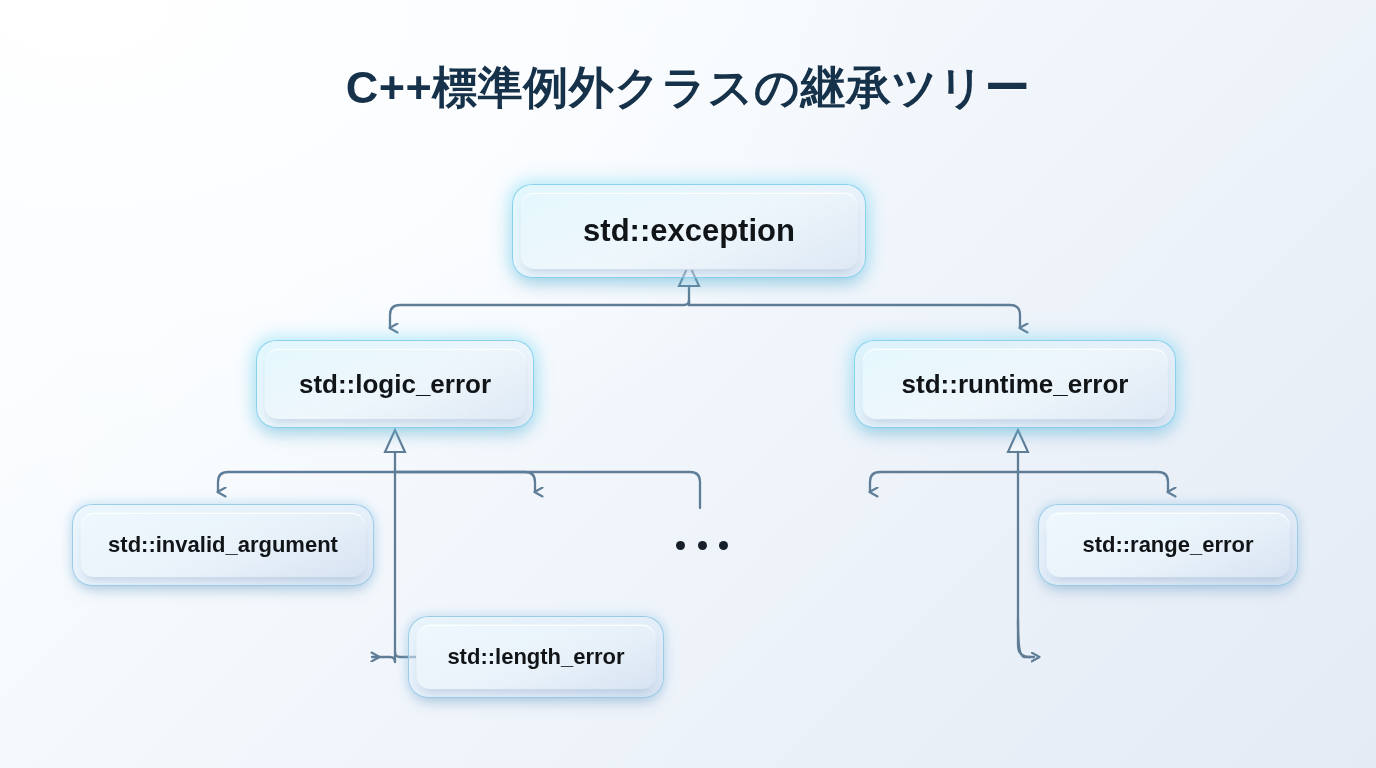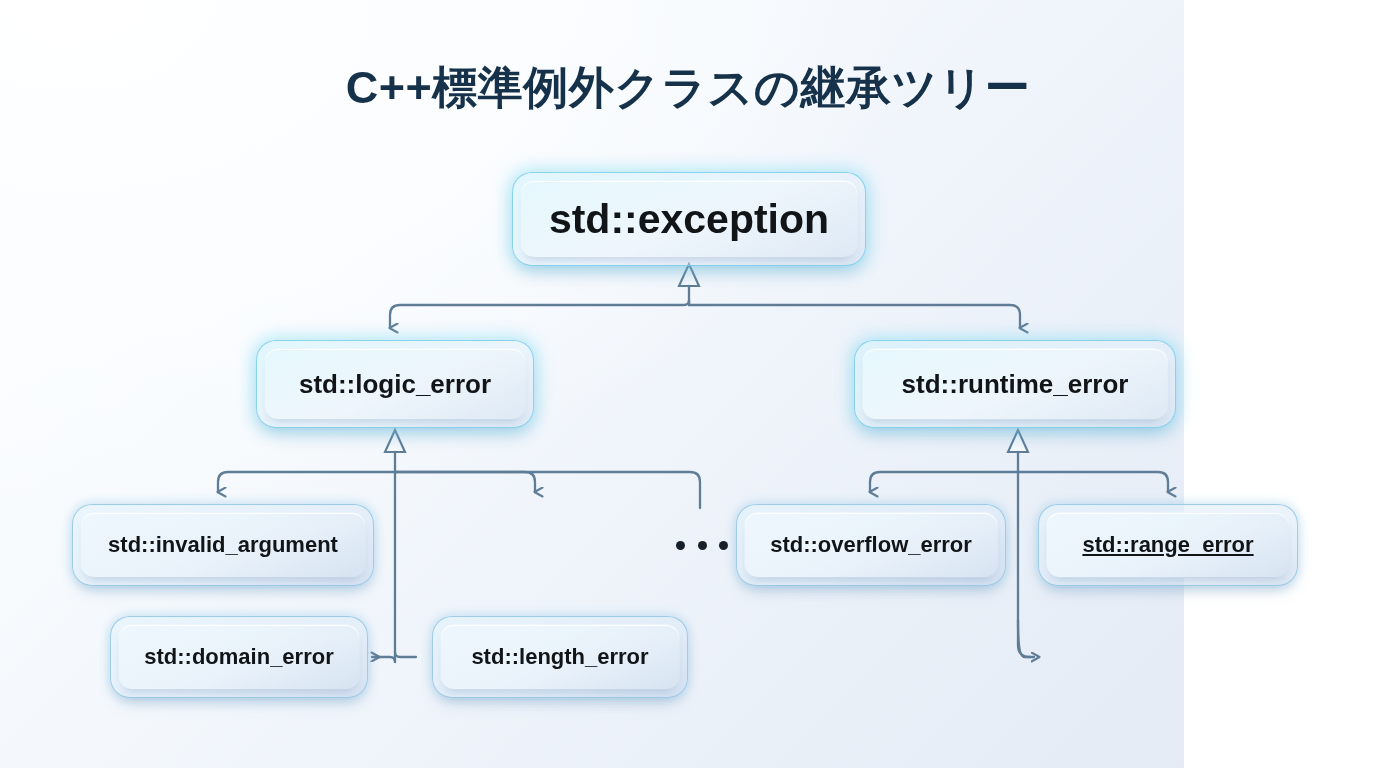--- a/index.html
+++ b/index.html
@@ -2,21 +2,21 @@
 <html><head>
 <meta charset="utf-8">
 <style>
   html,body{margin:0;padding:0;}
   body{
     width:1376px;height:768px;overflow:hidden;
     font-family:"Liberation Sans","DejaVu Sans",sans-serif;
     background:#ffffff;
   }
   #stage{
-    position:relative;width:1184px;height:768px;
+    position:relative;width:1376px;height:768px;
     background:
       radial-gradient(1200px 760px at 6% 0%, #ffffff 0%, #fbfdff 35%, rgba(255,255,255,0) 70%),
       linear-gradient(135deg,#ffffff 0%,#f7fbfe 28%,#eef3fa 62%,#e4ebf5 100%);
   }
   #wires{position:absolute;inset:0;width:1376px;height:768px;}
 
   .title{
     position:absolute;left:0;top:58px;width:1376px;
     text-align:center;
     font-size:45px;font-weight:bold;
@@ -56,31 +56,31 @@
     pointer-events:none;
   }
   
   .node.lvl3::before,.node.lvl4::before{
     border-color:rgba(150,200,228,.9);
     background:linear-gradient(160deg,rgba(226,243,252,.6) 0%,rgba(214,230,246,.5) 60%,rgba(196,214,236,.6) 100%);
     box-shadow:0 0 10px 2px rgba(140,195,230,.40),
                0 10px 16px -7px rgba(90,130,170,.35);
   }
 
-  #n-exception{left:520px;top:180px;width:338px;height:78px;font-size:41px;}
+  #n-exception{left:520px;top:192px;width:338px;height:78px;font-size:31px;}
   #n-logic{left:264px;top:348px;width:262px;height:72px;font-size:26px;text-align:center;}
   #n-runtime{left:862px;top:348px;width:306px;height:72px;font-size:26px;}
 
   #n-invalid{left:80px;top:512px;width:286px;height:66px;font-size:22px;}
   #n-outofrange{left:414px;top:512px;width:240px;height:66px;font-size:22px;}
   #n-overflow{left:744px;top:512px;width:254px;height:66px;font-size:22px;}
-  #n-range{left:1046px;top:512px;width:244px;height:66px;font-size:22px;text-decoration:underline;}
+  #n-range{left:1046px;top:512px;width:244px;height:66px;font-size:22px;}
 
   #n-domain{left:118px;top:624px;width:242px;height:66px;font-size:22px;}
-  #n-length{left:440px;top:624px;width:240px;height:66px;font-size:22px;}
+  #n-length{left:416px;top:624px;width:240px;height:66px;font-size:22px;}
   #n-underflow{left:1040px;top:624px;width:256px;height:66px;font-size:22px;}
 
   .ellipsis{
     position:absolute;left:676px;top:528px;width:52px;height:34px;
     display:flex;align-items:center;justify-content:space-between;
     z-index:3;
   }
   .ellipsis i{
     display:block;width:9px;height:9px;border-radius:50%;
     background:#17202a;
@@ -137,25 +137,23 @@
 
   <div class="node lvl1" id="n-exception">std::exception</div>
 
   <div class="node lvl2" id="n-logic">std::logic_error</div>
 
   <div class="node lvl3" id="n-invalid">std::invalid_argument</div>
 
   <div class="node lvl2" id="n-runtime">std::runtime_error</div>
 
 
-  <div class="node lvl3" id="n-overflow">std::overflow_error</div>
 
   <div class="node lvl3" id="n-range">std::range_error</div>
 
-  <div class="node lvl4" id="n-domain">std::domain_error</div>
 
   <div class="node lvl4" id="n-length">std::length_error</div>
 
 
   <div class="ellipsis">
     <i></i>
       <i></i>
       <i></i>
   </div>
 

